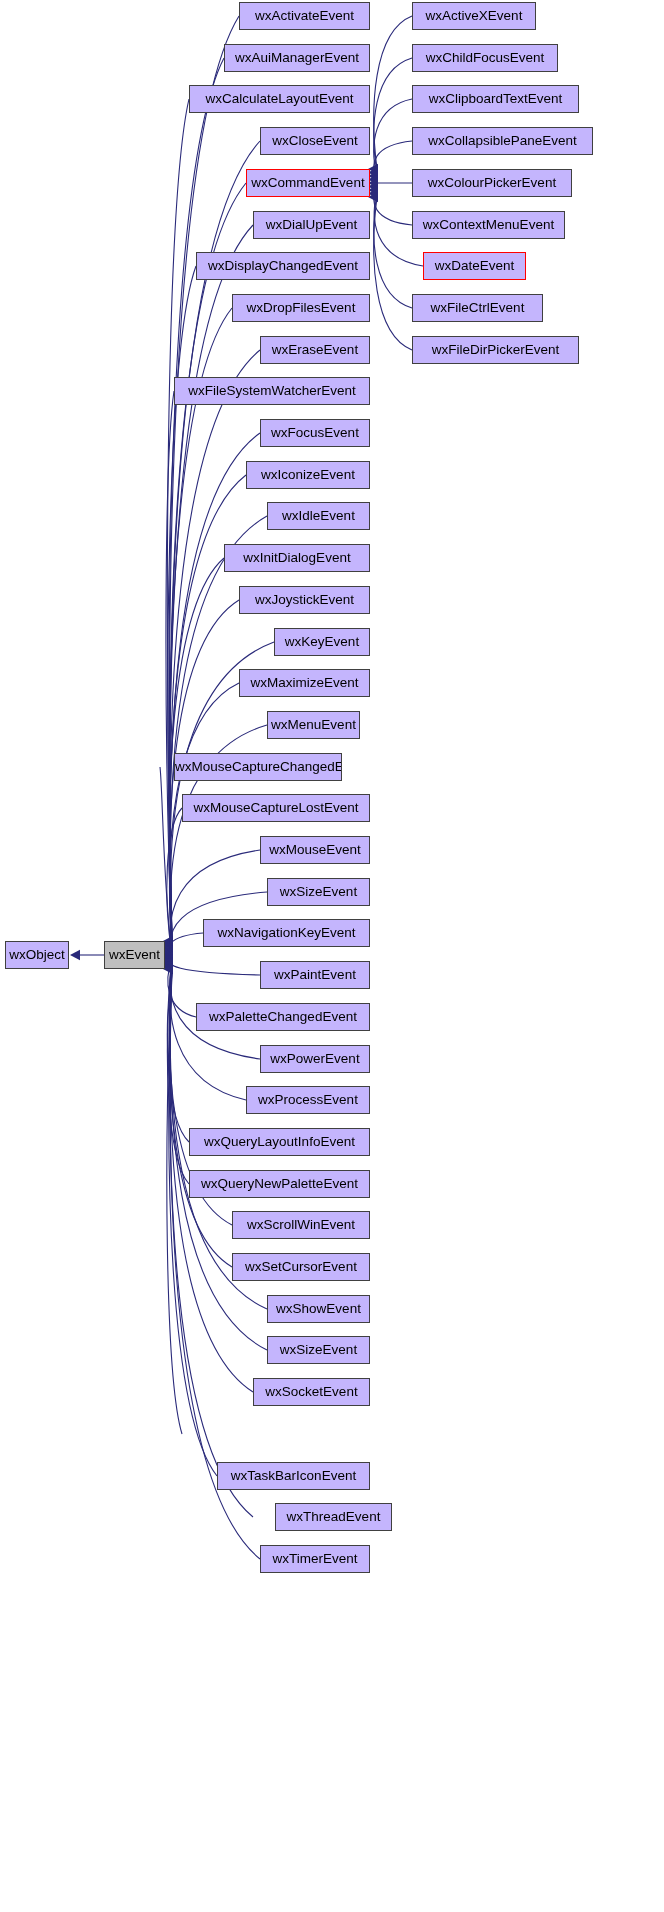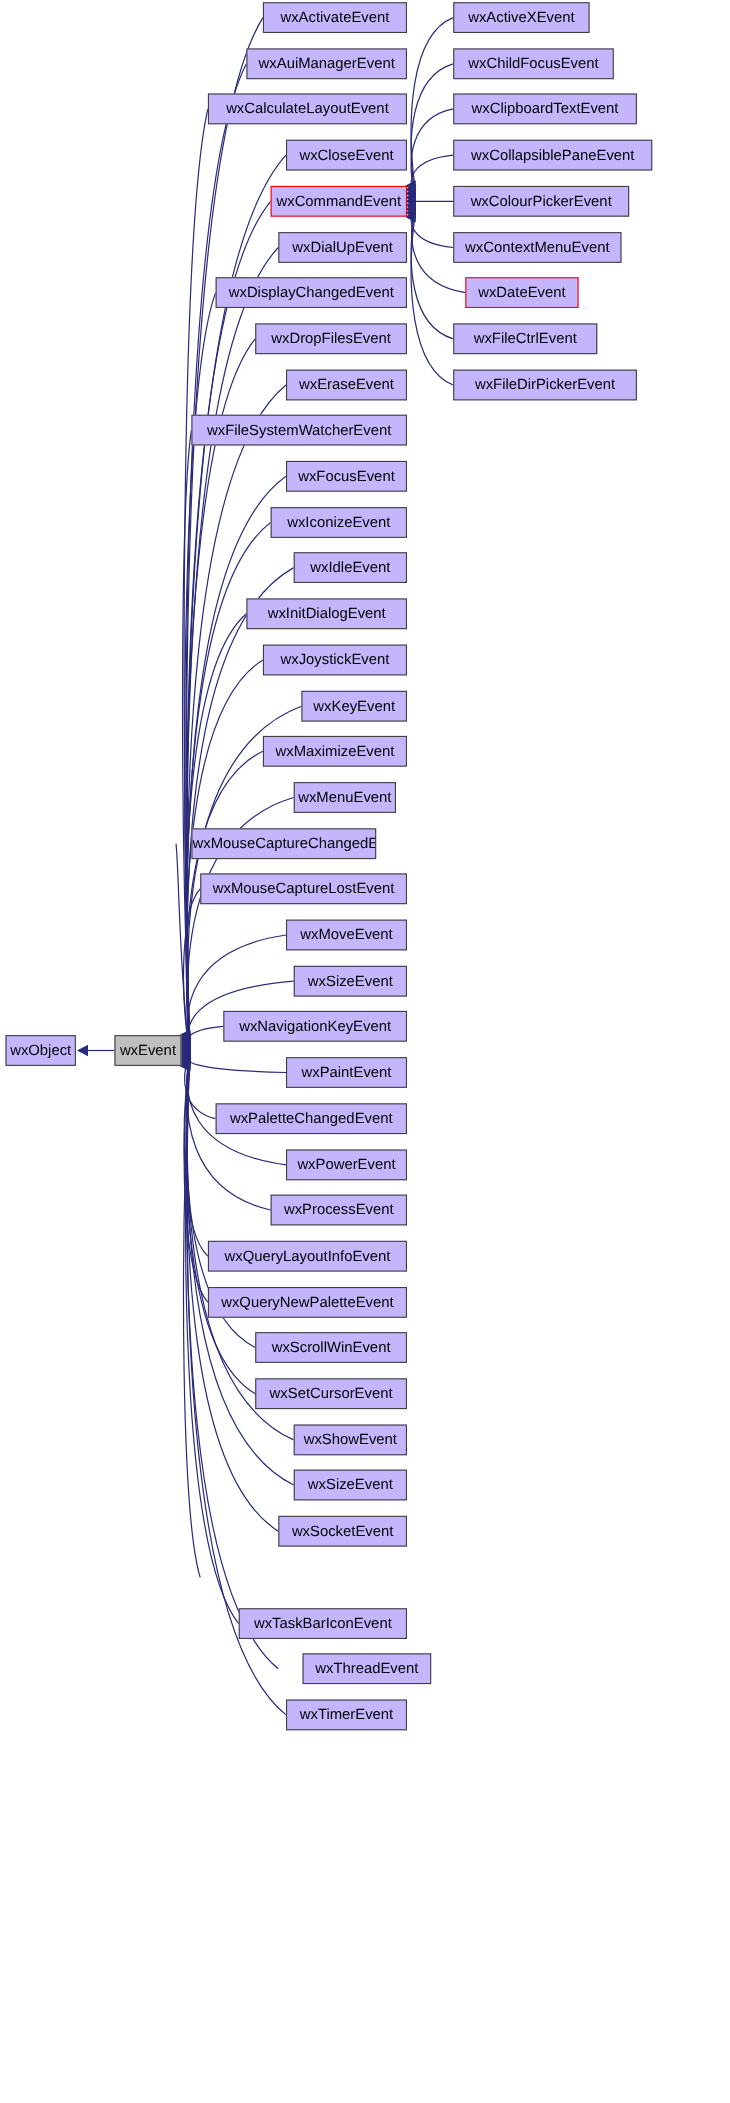--- a/index.html
+++ b/index.html
@@ -171,21 +171,21 @@
     <div class="node" style="left: 260px; top: 419px; width: 110px;"><span>wxFocusEvent</span></div>
     <div class="node" style="left: 246px; top: 461px; width: 124px;"><span>wxIconizeEvent</span></div>
     <div class="node" style="left: 267px; top: 502px; width: 103px;"><span>wxIdleEvent</span></div>
     <div class="node" style="left: 224px; top: 544px; width: 146px;"><span>wxInitDialogEvent</span></div>
     <div class="node" style="left: 239px; top: 586px; width: 131px;"><span>wxJoystickEvent</span></div>
     <div class="node" style="left: 274px; top: 628px; width: 96px;"><span>wxKeyEvent</span></div>
     <div class="node" style="left: 239px; top: 669px; width: 131px;"><span>wxMaximizeEvent</span></div>
     <div class="node" style="left: 267px; top: 711px; width: 93px;"><span>wxMenuEvent</span></div>
     <div class="node" style="left: 174px; top: 753px; width: 168px;"><span>wxMouseCaptureChangedEvent</span></div>
     <div class="node" style="left: 182px; top: 794px; width: 188px;"><span>wxMouseCaptureLostEvent</span></div>
-    <div class="node" style="left: 260px; top: 836px; width: 110px;"><span>wxMoveEvent</span></div>
+    <div class="node" style="left: 260px; top: 836px; width: 110px;"><span>wxMouseEvent</span></div>
     <div class="node" style="left: 267px; top: 878px; width: 103px;"><span>wxSizeEvent</span></div>
     <div class="node" style="left: 203px; top: 919px; width: 167px;"><span>wxNavigationKeyEvent</span></div>
     <div class="node" style="left: 260px; top: 961px; width: 110px;"><span>wxPaintEvent</span></div>
     <div class="node" style="left: 196px; top: 1003px; width: 174px;"><span>wxPaletteChangedEvent</span></div>
     <div class="node" style="left: 260px; top: 1045px; width: 110px;"><span>wxPowerEvent</span></div>
     <div class="node" style="left: 246px; top: 1086px; width: 124px;"><span>wxProcessEvent</span></div>
     <div class="node" style="left: 189px; top: 1128px; width: 181px;"><span>wxQueryLayoutInfoEvent</span></div>
     <div class="node" style="left: 189px; top: 1170px; width: 181px;"><span>wxQueryNewPaletteEvent</span></div>
     <div class="node" style="left: 232px; top: 1211px; width: 138px;"><span>wxScrollWinEvent</span></div>
     <div class="node" style="left: 232px; top: 1253px; width: 138px;"><span>wxSetCursorEvent</span></div>

